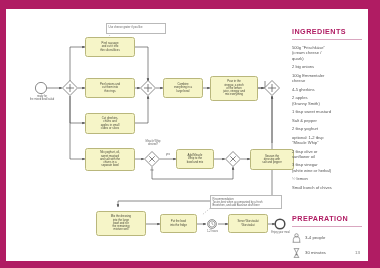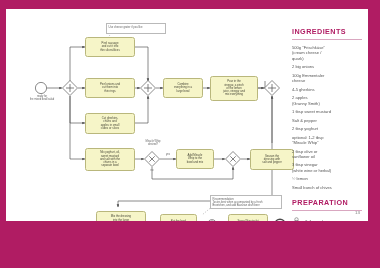--- a/index.html
+++ b/index.html
@@ -5,38 +5,38 @@
   html,body{margin:0;padding:0;}
   body{
     width:380px;height:268px;overflow:hidden;
     background:#b01c63;
     font-family:"Liberation Sans",sans-serif;
     position:relative;
   }
   .page{
     position:absolute;
     left:6px;top:9px;
-    width:362px;height:212px;
+    width:362px;height:252px;
     background:#ffffff;
     overflow:hidden;
   }
   
   .rail{
     position:absolute;left:286px;top:18px;width:70px;
   }
   .sec-title{
     color:#b01c63;font-size:7.2px;font-weight:bold;
     letter-spacing:.45px;margin:0 0 3px 0;
   }
   .rule{height:1px;background:#d9a7c0;margin:0 0 5px 0;}
   .ing{
     font-size:4.1px;line-height:5.4px;color:#555;
     margin:0 0 3.1px 0;white-space:pre-line;
   }
-  .prep-title{margin-top:8px;}
+  .prep-title{margin-top:24px;}
   .prow{display:flex;align-items:center;margin:0 0 4px 0;}
   .picon{
     width:9px;height:11px;margin-right:4px;flex:0 0 9px;
     display:flex;align-items:center;justify-content:center;
   }
   .picon svg{display:block;}
   .ptxt{font-size:4.3px;color:#555;}
   .pageno{
     position:absolute;right:8px;bottom:6px;
     font-size:4.4px;color:#777;

